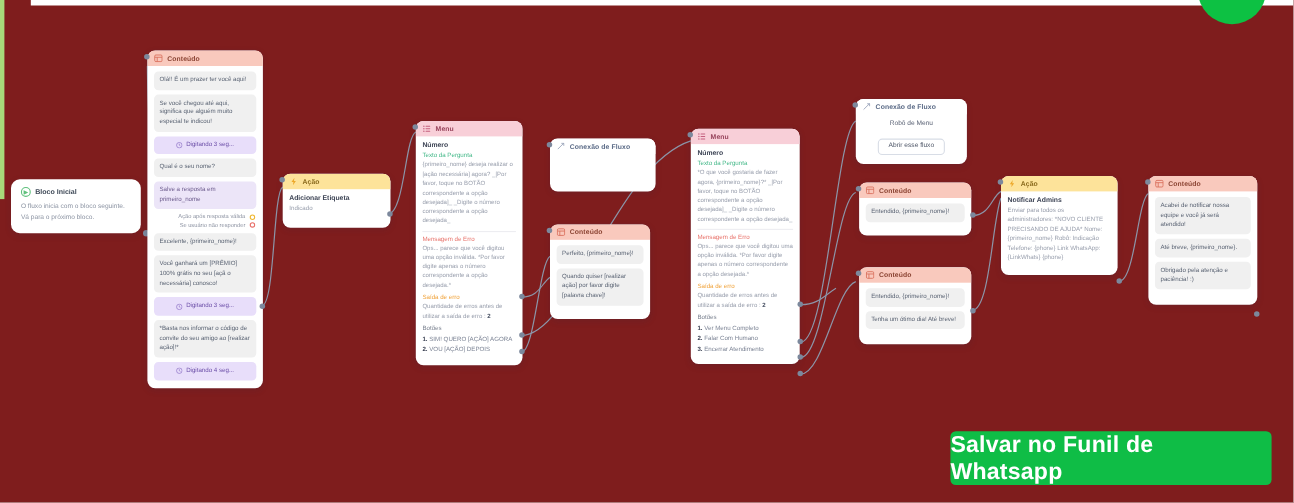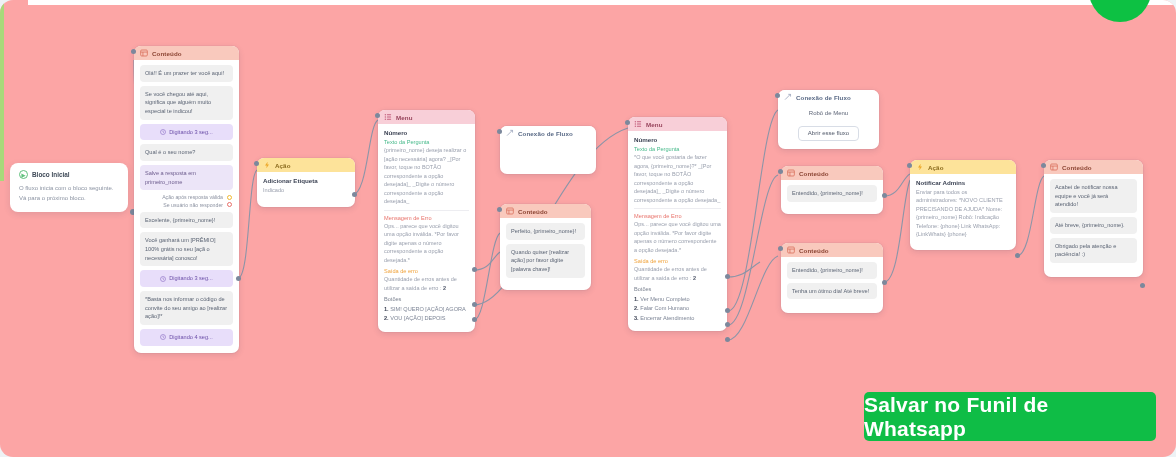--- a/index.html
+++ b/index.html
@@ -5,23 +5,22 @@
   * { box-sizing: border-box; margin: 0; padding: 0; }
   html, body {
     width: 1176px; height: 457px;
     overflow: hidden;
     font-family: "Liberation Sans", sans-serif;
     background: #eef2f5;
   }
   #canvas {
     position: relative;
     width: 1176px; height: 457px;
-    background: #fca5a5;
+    background: #7f1d1d;
     overflow: hidden;
-    border-radius: 13px;
   }
   
   #top-strip {
     position: absolute; left: 28px; top: 0; width: 1148px; height: 5px;
     background: #ffffff;
   }
   #left-rail {
     position: absolute; left: 0; top: 0; width: 4px; height: 181px;
     background: #a8d97a;
   }

